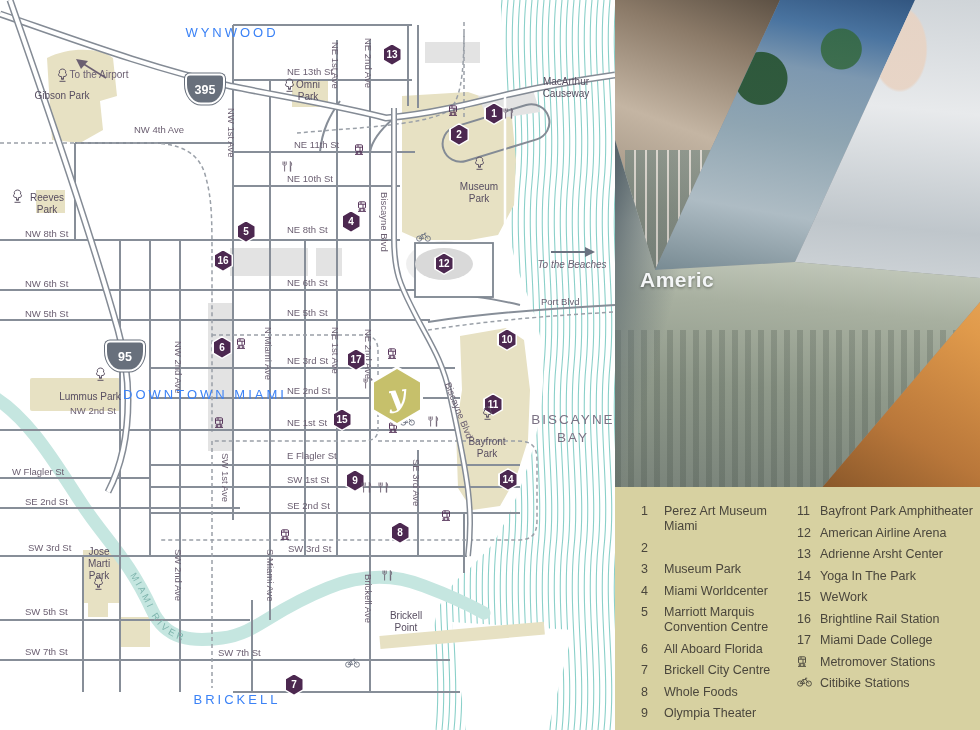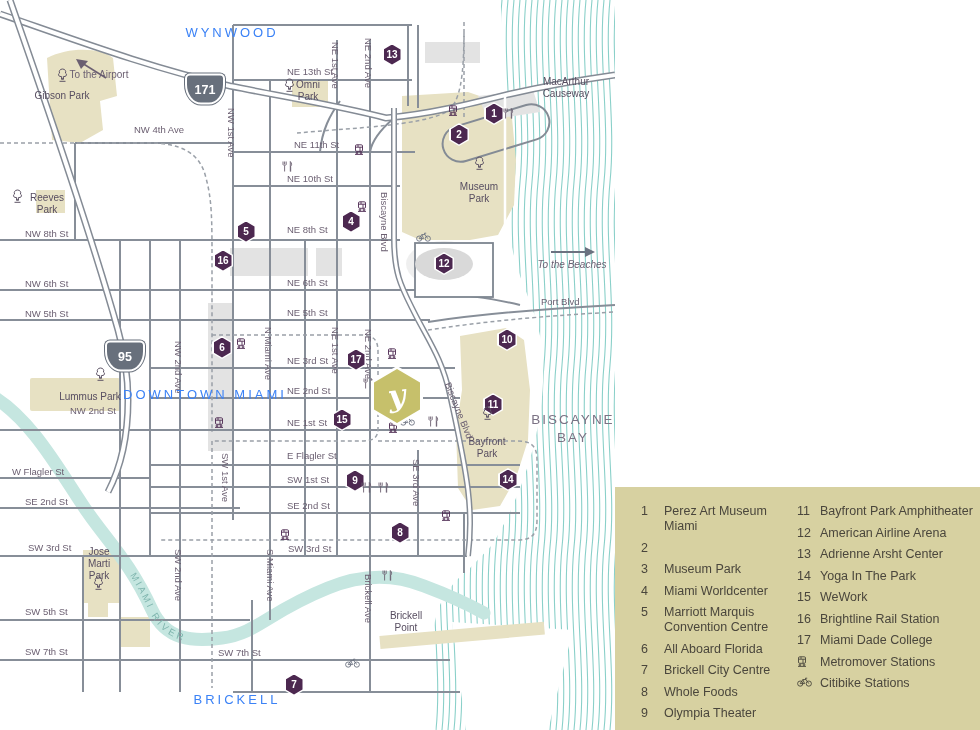--- a/index.html
+++ b/index.html
@@ -450,31 +450,39 @@
             <use href="#i-tree"></use>
           </svg></div>
         <div class="micon" style="left: 480.5px; top: 405.5px; color: rgb(93, 83, 101);"><svg width="13" height="15" viewBox="0 0 13 15">
             <use href="#i-tree"></use>
           </svg></div>
         <div class="micon" style="left: 91.5px; top: 575.5px; color: rgb(93, 83, 101);"><svg width="13" height="15" viewBox="0 0 13 15">
             <use href="#i-tree"></use>
           </svg></div>
       </div>
     <div id="shields">
-        <div class="shield" style="left: 205px; top: 89px;">171</div>
+        <div class="shield" style="left: 205px; top: 89px;">395</div>
         <div class="shield" style="left: 125px; top: 356px;">95</div>
       </div>
 
     <div id="prophexw">
       <div id="prophex">
         <span>y</span>
       </div>
     </div>
   </div>
 
+  <div id="photos">
+    <div class="slice sl-a"></div>
+    <div class="slice sl-b"></div>
+    <div class="slice sl-c"></div>
+    <div class="slice sl-d"></div>
+    <div class="slice sl-e"></div>
+    <div id="americ">Americ</div>
+  </div>
 
   <div id="legend">
     <div class="lcol" id="lcol1">
         <div class="lrow">
           <span class="lnum">1</span>
           <span>Perez Art Museum Miami</span>
         </div>
         <div class="lrow">
           <span class="lnum">2</span>
         </div>

